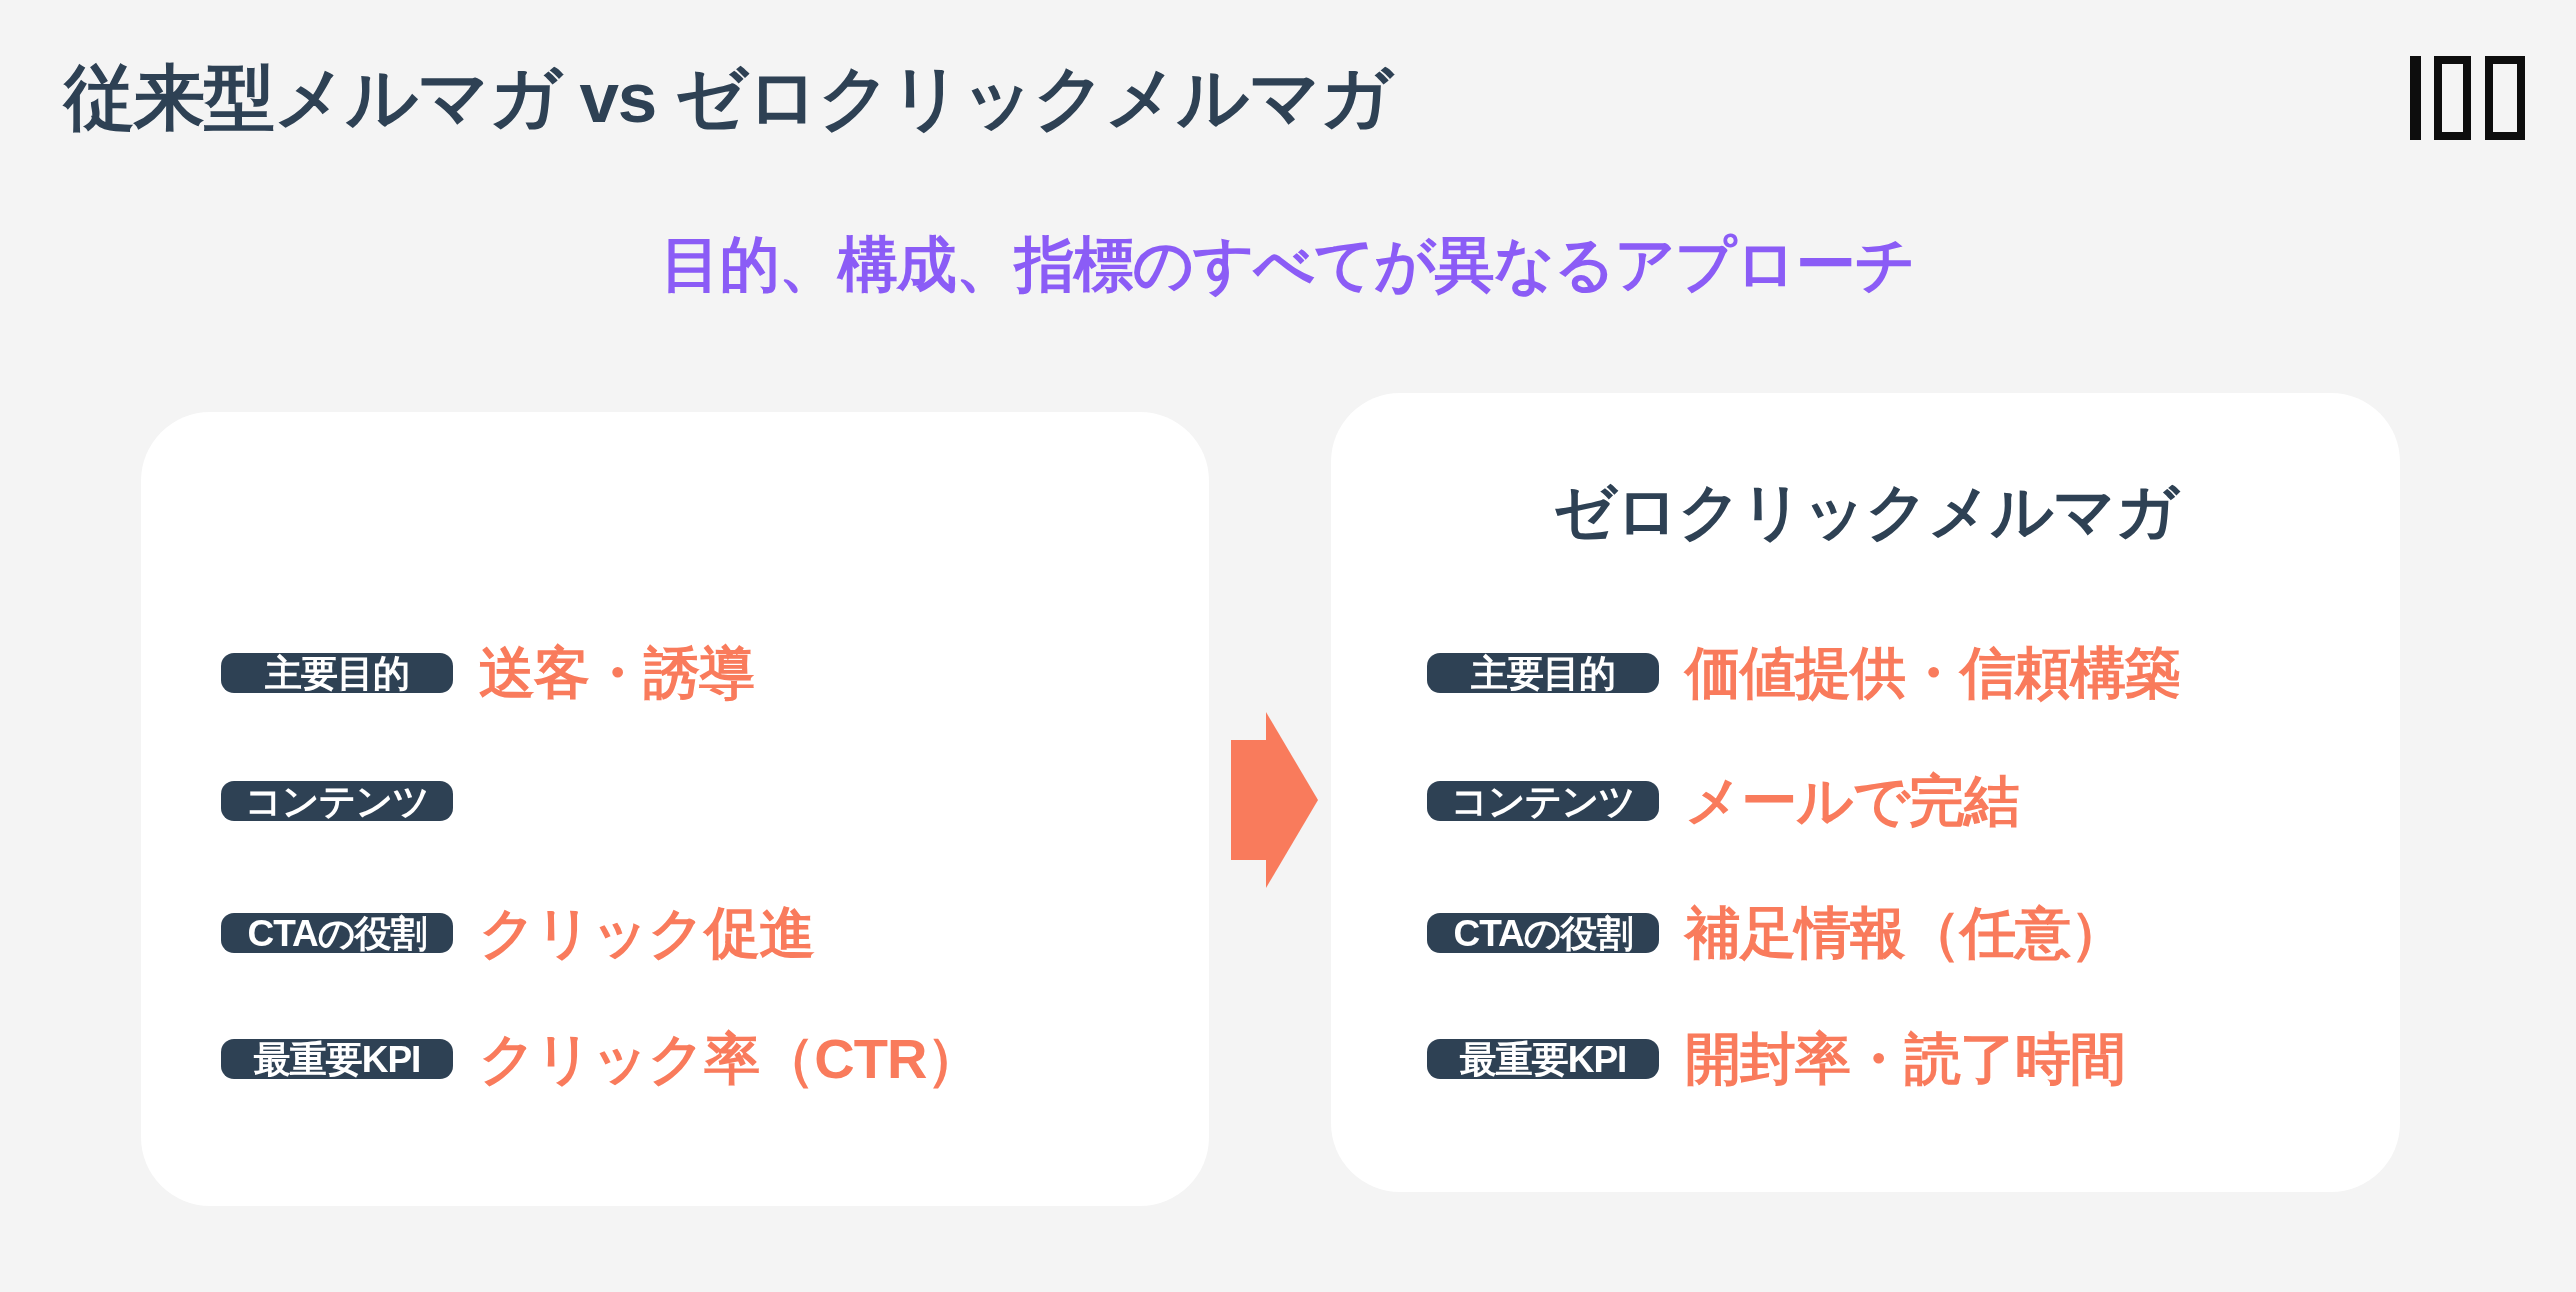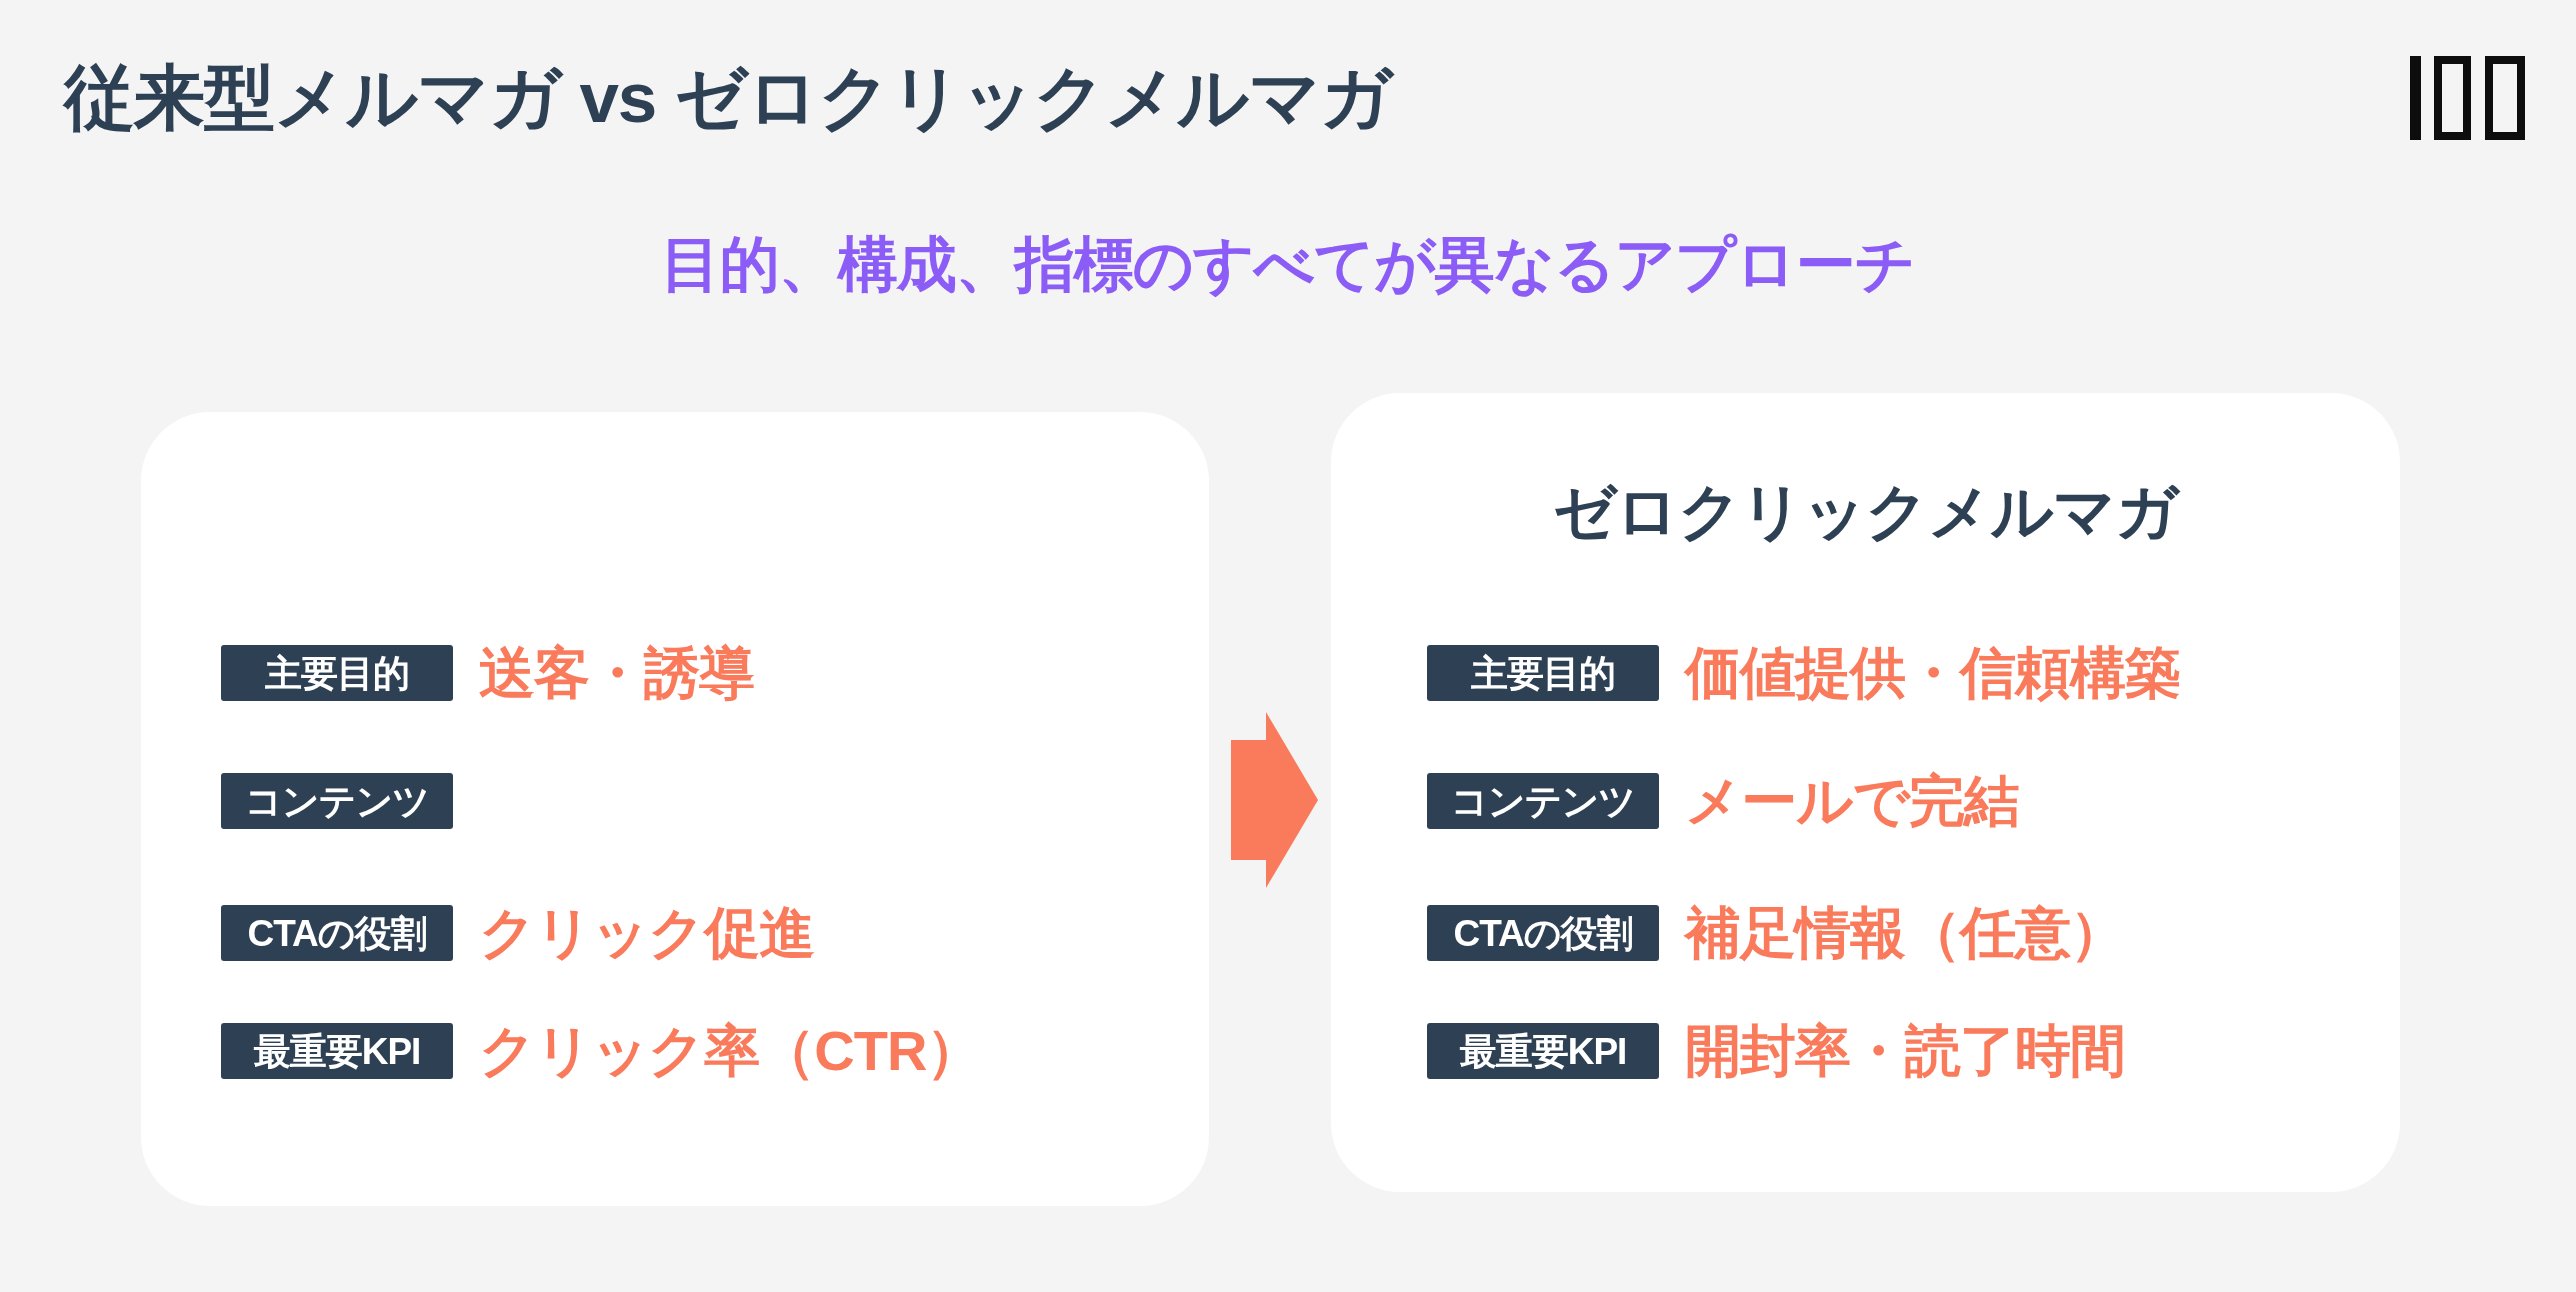--- a/index.html
+++ b/index.html
@@ -52,28 +52,28 @@
   .card--left  .rows{top:233px;left:80px;}
   .card--right .rows{top:252px;left:96px;}
 
   .row{
     position:absolute;left:0;height:56px;
     display:flex;align-items:center;gap:26px;white-space:nowrap;
   }
   .row:nth-of-type(1){top:0;}
   .row:nth-of-type(2){top:128px;}
   .row:nth-of-type(3){top:260px;}
-  .row:nth-of-type(4){top:378px;justify-content:flex-end;}
+  .row:nth-of-type(4){top:386px;justify-content:flex-end;}
 
   .badge{
-    flex:0 0 auto;width:232px;height:56px;
+    flex:0 0 auto;width:232px;height:40px;
     display:flex;align-items:center;justify-content:center;
     background:#2E4154;color:#FFFFFF;
     font-size:37px;font-weight:bold;line-height:1;
-    border-radius:3px;letter-spacing:-1px;
+    border-radius:13px;letter-spacing:-1px;
   }
   .value{
     font-size:56px;font-weight:bold;line-height:1;
     color:#F97B5C;letter-spacing:-1px;
   }
 
   
   .arrow{position:absolute;left:1231px;top:712px;width:87px;height:176px;}
   .arrow-body{
     position:absolute;left:0;top:28px;width:36px;height:120px;background:#F97B5C;

